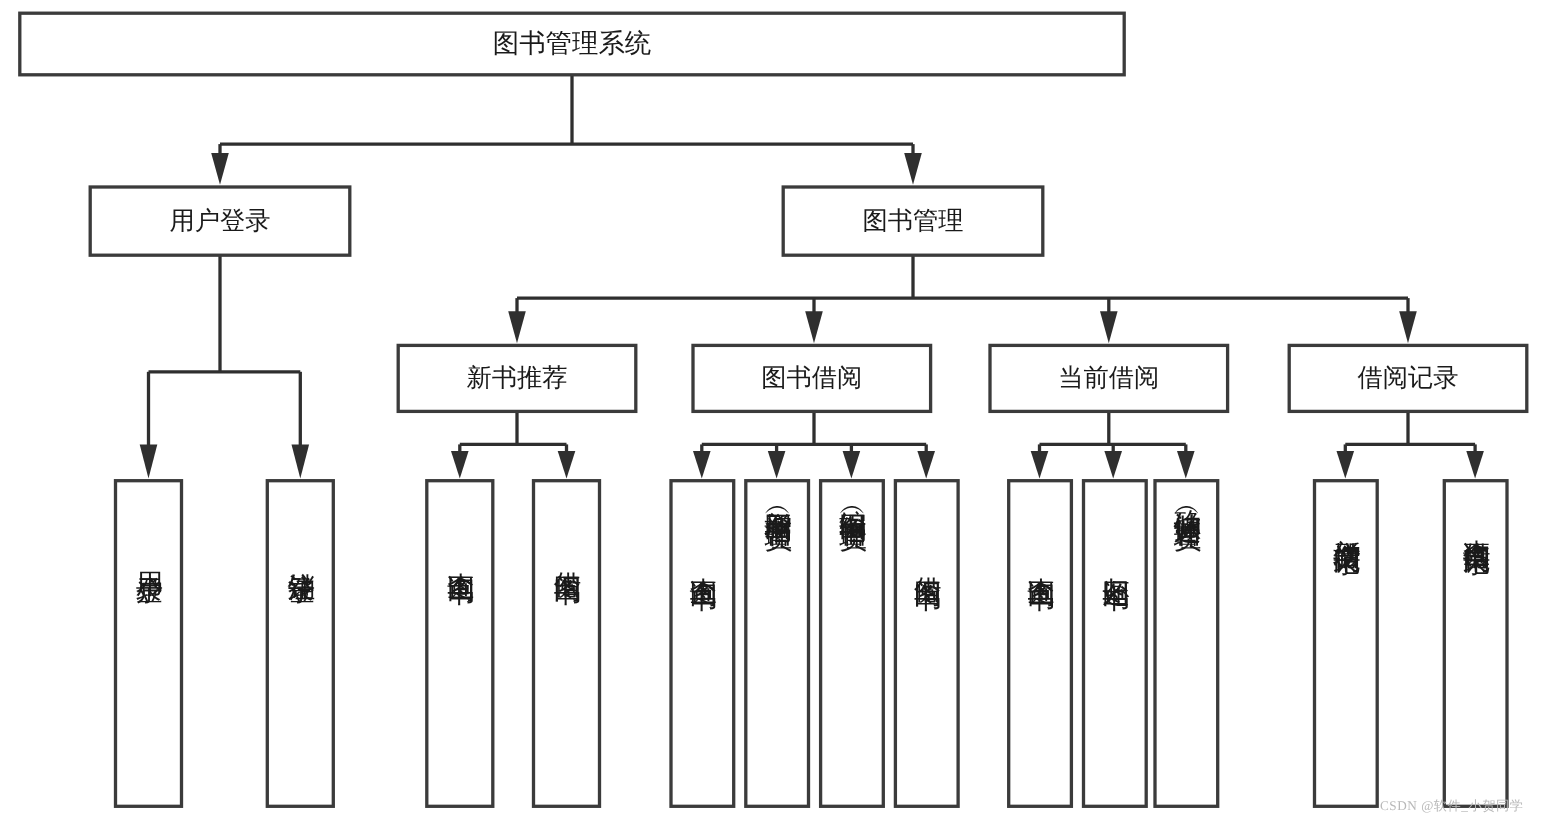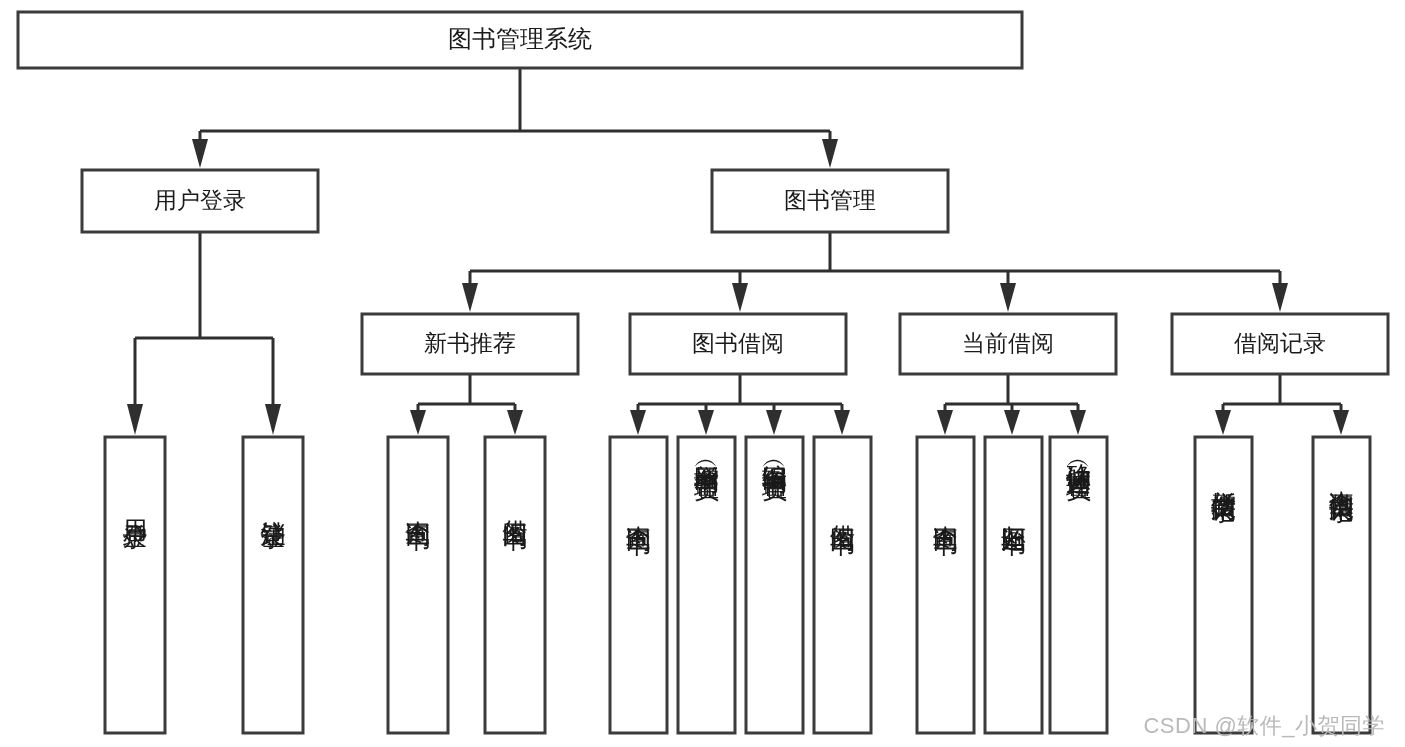--- a/index.html
+++ b/index.html
@@ -71,22 +71,22 @@
     font-size: 25px;
     line-height: 1.08;
     letter-spacing: 2px;
     color: #1a1a1a;
     white-space: nowrap;
   }
   #watermark {
     position: absolute;
     right: 8px;
     bottom: 6px;
-    font-family: Liberation Sans, sans-serif;
-    font-size: 22px;
+    font-family: Liberation Serif, serif;
+    font-size: 12px;
     color: #b9b9b9;
     letter-spacing: 0.5px;
     user-select: none;
   }
 </style>
 </head>
 <body>
 
 <div id="diagram-root">
 

